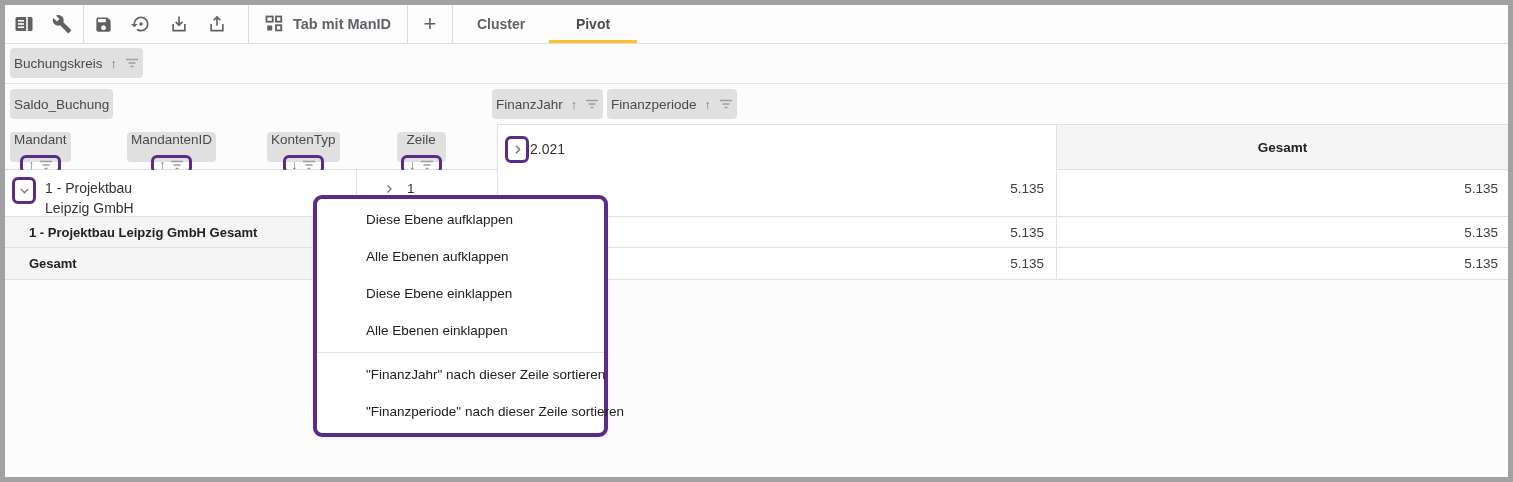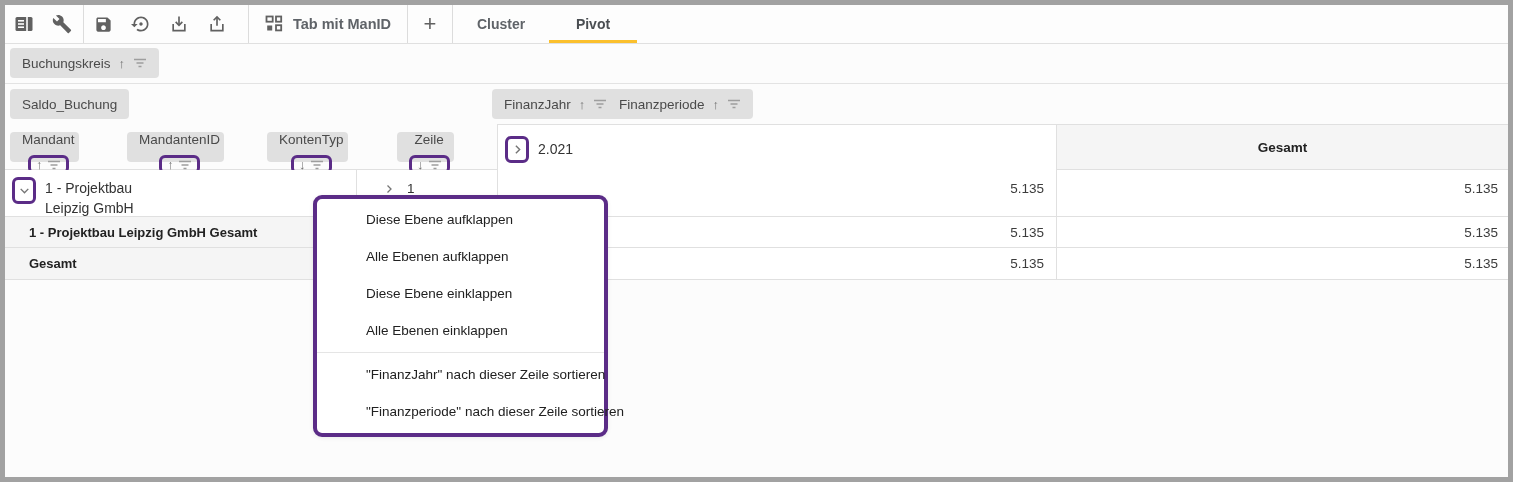--- a/index.html
+++ b/index.html
@@ -20,36 +20,36 @@
   .tab{display:flex;align-items:center;justify-content:center;font-size:14px;
     color:#5f6368;font-weight:bold;position:relative;cursor:pointer;}
   .tab.cluster{width:96px;}
   .tab.pivot{width:88px;color:#4a4e52;}
   .tab-underline{position:absolute;left:0;right:0;bottom:0;height:3px;background:#fbc02d;}
   
   .filter-row{position:absolute;top:38px;left:0;right:0;height:41px;
     border-bottom:1px solid #e3e3e3;display:flex;align-items:center;padding-left:5px;box-sizing:border-box;}
   .fields-row{position:absolute;top:79px;left:0;right:0;height:40px;}
   .chip{display:inline-flex;align-items:center;height:30px;background:#e0e0e0;
-    border-radius:4px;padding:0 12px;font-size:13.5px;color:#4a4a4a;gap:8px;
+    border-radius:4px;padding:0 4px;font-size:13.5px;color:#4a4a4a;gap:8px;
     white-space:nowrap;cursor:pointer;box-sizing:border-box;}
   .chip.boxed{padding-right:4px;}
   .sort-arrow{color:#6f6f6f;font-size:13px;line-height:1;}
   .sort-box{display:inline-flex;align-items:center;gap:4px;height:22px;
     border:3px solid #5b2c87;border-radius:6px;padding:0 5px;cursor:pointer;}
   .chip-saldo{position:absolute;left:5px;top:5px;}
   .chip-fjahr{position:absolute;left:487px;top:5px;}
   .chip-fperiode{position:absolute;left:602px;top:5px;}
   
   .cell{position:absolute;box-sizing:border-box;font-size:13.5px;color:#3c3c3c;}
   .h-left{left:0;top:119px;width:492px;height:46px;border-bottom:1px solid #e0e0e0;background:#fcfcfc;}
   .h-left .chip{position:absolute;top:8px;flex-direction:column;}
   .h-year{left:492px;top:119px;width:559px;height:50px;background:#ffffff;
     border:1px solid #e0e0e0;border-right:none;display:flex;align-items:center;
-    gap:9px;padding-left:7px;font-size:14px;color:#333;}
+    gap:1px;padding-left:7px;font-size:14px;color:#333;}
   .h-total{left:1051px;top:119px;width:452px;height:46px;background:#f5f5f5;
     border-top:1px solid #e0e0e0;border-bottom:1px solid #e0e0e0;border-left:1px solid #e0e0e0;
     display:flex;align-items:center;justify-content:center;font-weight:bold;font-size:13.5px;color:#222;}
   .expand-box{display:inline-flex;align-items:center;justify-content:center;
     width:18px;height:21px;background:#fff;border:3px solid #5b2c87;border-radius:6px;cursor:pointer;flex:none;}
   .c-mandant{left:0;top:165px;width:352px;height:47px;background:#fff;
     border-bottom:1px solid #e0e0e0;border-right:1px solid #e0e0e0;
     display:flex;align-items:flex-start;gap:9px;padding:5px 8px 0 7px;}
   .c-mandant .lbl{font-size:14px;color:#333;line-height:1.45;width:92px;padding-top:3px;}
   .c-mid{left:352px;top:165px;width:140px;height:47px;background:#fff;

